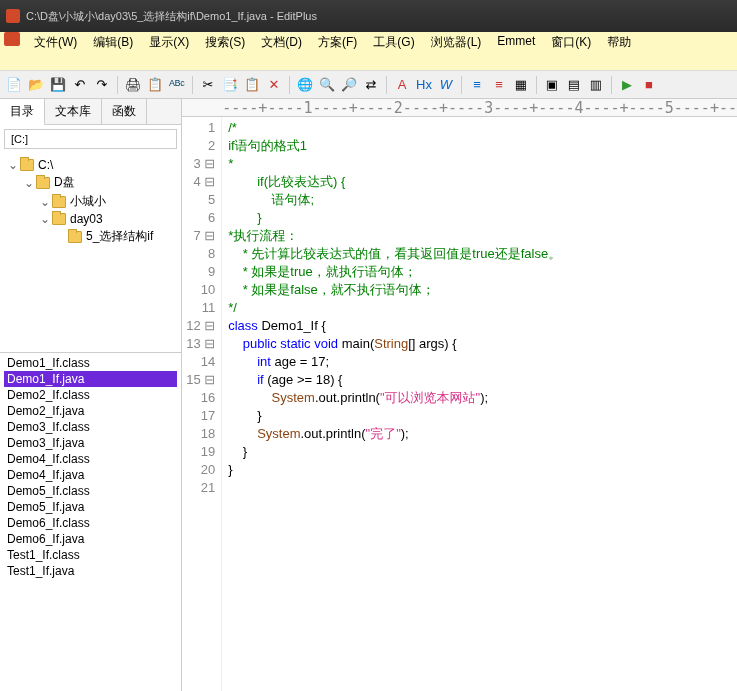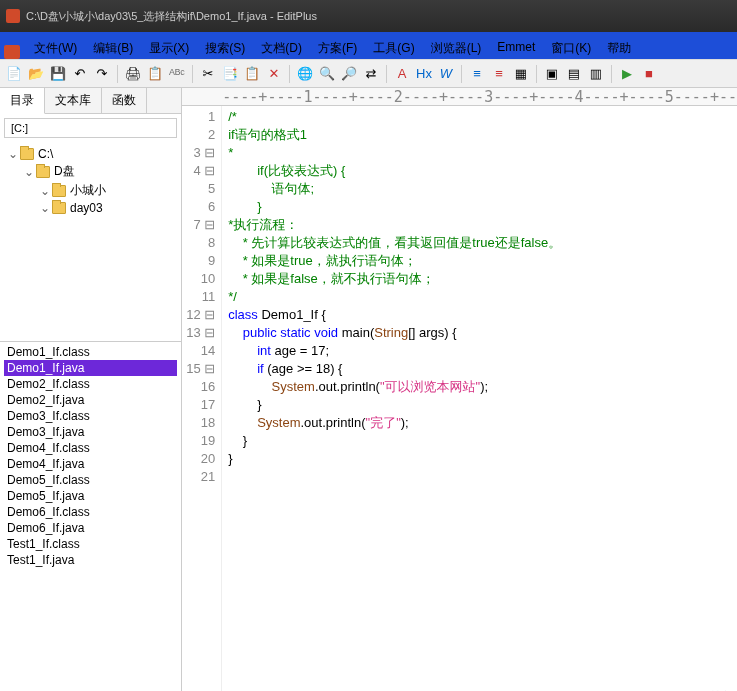--- a/index.html
+++ b/index.html
@@ -1,19 +1,19 @@
 <!DOCTYPE html>
 <html><head>
 <meta charset="utf-8">
 <style>
 * { margin: 0; padding: 0; box-sizing: border-box; font-family: "Microsoft YaHei", Arial, sans-serif; }
 body { width: 737px; height: 691px; overflow: hidden; background: #fff; font-size: 12px; }
 .titlebar { background: linear-gradient(#3a3a3a,#2a2a2a); color: #ccc; height: 22px; display: flex; align-items: center; padding: 16px 6px; font-size: 11px; }
 .titlebar .icon { width: 14px; height: 14px; background: #d04a2a; margin-right: 6px; border-radius: 2px; }
-.menubar { background: #1d4ed8; height: 28px; display: flex; align-items: flex-end; padding: 0 4px; border-bottom: 1px solid #ddd; }
+.menubar { background: #fef9c3; height: 39px; display: flex; align-items: flex-start; padding: 0 4px; border-bottom: 1px solid #ddd; }
 .menubar .icon { width: 14px; height: 14px; background: #d04a2a; margin-right: 6px; border-radius: 2px; }
 .menubar span { padding: 2px 8px; cursor: default; }
 .toolbar { background: #f0f0f0; height: 28px; display: flex; align-items: center; padding: 0 4px; border-bottom: 1px solid #ccc; gap: 2px; }
 .toolbar .tb { width: 20px; height: 20px; display: flex; align-items: center; justify-content: center; cursor: pointer; border-radius: 2px; font-size: 13px; }
 .toolbar .sep { width: 1px; height: 18px; background: #ccc; margin: 0 3px; }
 .main { display: flex; height: calc(100% - 72px); }
 .left { width: 224px; border-right: 1px solid #ccc; display: flex; flex-direction: column; background: #fff; }
 .tabs { display: flex; border-bottom: 1px solid #ccc; background: #f4f4f4; }
 .tabs .tab { padding: 4px 10px; border-right: 1px solid #ccc; cursor: pointer; }
 .tabs .tab.active { background: #fff; border-bottom: 1px solid #fff; margin-bottom: -1px; }
@@ -69,21 +69,21 @@
 
 <div class="toolbar" id="toolbar-holder">
     <div class="tb">📄</div>
     <div class="tb">📂</div>
     <div class="tb">💾</div>
     <div class="tb">↶</div>
     <div class="tb">↷</div>
     <div class="sep"></div>
     <div class="tb">🖨</div>
     <div class="tb">📋</div>
-    <div class="tb" style="color: #737373;">ᴬᴮᶜ</div>
+    <div class="tb" style="color: #0c4a6e;">ᴬᴮᶜ</div>
     <div class="sep"></div>
     <div class="tb">✂</div>
     <div class="tb">📑</div>
     <div class="tb">📋</div>
     <div class="tb" style="color: rgb(204, 51, 51);">✕</div>
     <div class="sep"></div>
     <div class="tb">🌐</div>
     <div class="tb">🔍</div>
     <div class="tb">🔎</div>
     <div class="tb">⇄</div>
@@ -126,20 +126,25 @@
         <div class="tree-item" style="padding-left: 36px;">
           <span class="tw">⌄</span>
           <span class="fold"></span>
           <span>小城小</span>
         </div>
         <div class="tree-item" style="padding-left: 36px;">
           <span class="tw">⌄</span>
           <span class="fold"></span>
           <span>day03</span>
         </div>
+        <div class="tree-item sel" style="padding-left: 52px;">
+          <span class="tw"></span>
+          <span class="fold"></span>
+          <span>5_选择结构if</span>
+        </div>
       </div>
     <div class="files" id="files-holder">
         <div class="f">Demo1_If.class</div>
         <div class="f sel">Demo1_If.java</div>
         <div class="f">Demo2_If.class</div>
         <div class="f">Demo2_If.java</div>
         <div class="f">Demo3_If.class</div>
         <div class="f">Demo3_If.java</div>
         <div class="f">Demo4_If.class</div>
         <div class="f">Demo4_If.java</div>

